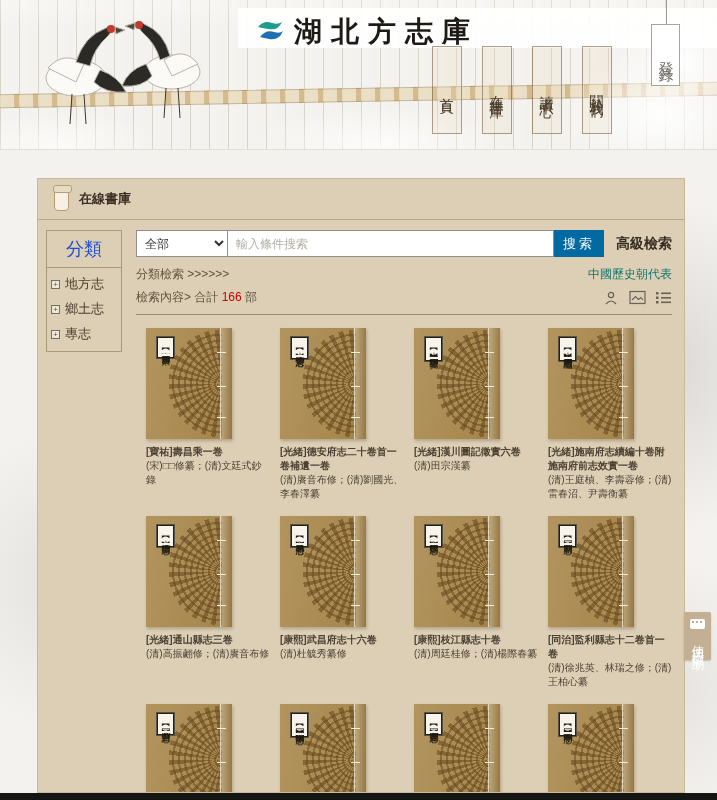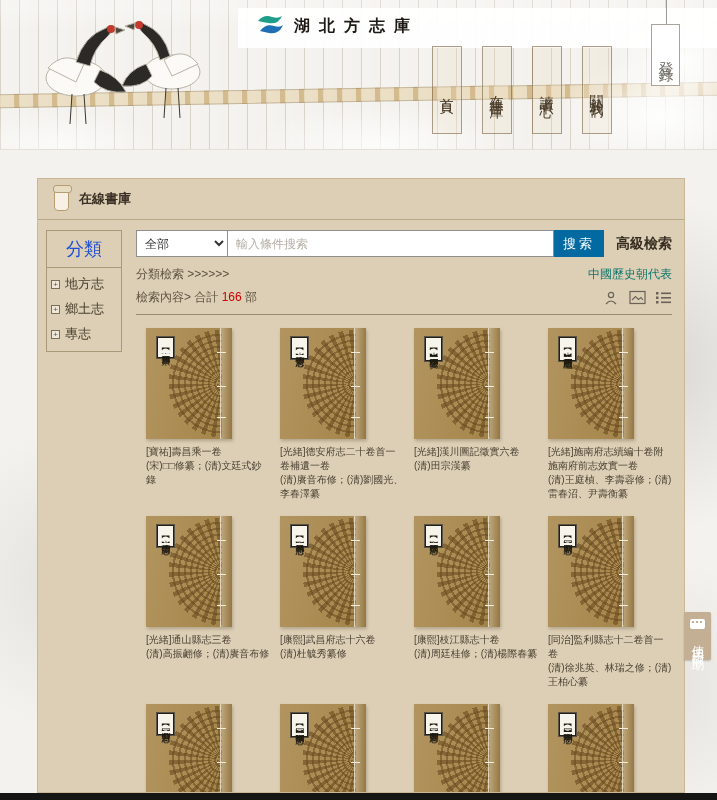--- a/index.html
+++ b/index.html
@@ -46,21 +46,21 @@
     background:radial-gradient(closest-side, rgba(255,255,255,.95), rgba(255,255,255,0)); }
   .c1 { left:560px; top:55px;  width:200px; height:120px; }
   .c2 { left:610px; top:15px;  width:140px; height:90px;  }
   .c3 { left:250px; top:105px; width:260px; height:80px; opacity:.8; }
   .c4 { left:-40px; top:110px; width:200px; height:70px; opacity:.7; }
 
   .white-strip { position:absolute; left:238px; top:8px; width:479px; height:40px;
     background:rgba(255,255,255,.92); }
   .logo { position:absolute; left:256px; top:13px; display:flex; align-items:center; gap:10px; }
   .logo-title { font-family:Liberation Serif, serif; font-weight:bold;
-    font-size:16px; letter-spacing:9px; color:#1d1a16; }
+    font-size:28px; letter-spacing:9px; color:#1d1a16; }
 
   .nav-item { position:absolute; top:46px; width:30px; height:88px;
     border:1px solid rgba(110,88,55,.55); background:rgba(235,220,190,.25);
     display:flex; align-items:center; justify-content:center;
     font-size:14px; color:#4a3c28; letter-spacing:3px; cursor:pointer; }
   .login-line { position:absolute; left:666px; top:0; width:1px; height:24px; background:#9a9a96; }
   .login-btn { position:absolute; left:651px; top:24px; width:29px; height:62px;
     background:rgba(255,255,255,.95); border:1px solid #a9a49a;
     display:flex; align-items:center; justify-content:center;
     font-size:15px; color:#6e6a62; letter-spacing:6px; cursor:pointer; }
@@ -119,21 +119,21 @@
   .binding { position:absolute; right:0; top:0; width:12px; height:100%;
     background:linear-gradient(90deg, rgba(255,255,255,.28), rgba(120,90,45,.25));
     border-left:1px solid rgba(250,245,230,.75); }
   .binding i { position:absolute; left:-4px; height:1px; width:9px; background:#f2ecdd; }
   .binding i:nth-child(1){ top:22%; } .binding i:nth-child(2){ top:52%; } .binding i:nth-child(3){ top:80%; }
   .cover-label { position:absolute; left:11px; top:9px; max-height:92px;
     background:#f7f4ec; border:1px solid #242016; outline:2px solid #f7f4ec; outline-offset:-4px;
     box-shadow:0 0 0 1px #5a5244; padding:6px 2px; font-size:9px; line-height:11px;
     color:#1d1a12; letter-spacing:1px; }
   .caption { margin-top:6px; font-size:10px; line-height:1.4; color:#4c4233; width:124px; }
-  .caption .t { cursor:pointer; }
+  .caption .t { cursor:pointer;font-weight:bold; }
 
   
   .help-tab { position:absolute; left:684px; top:612px; width:27px; padding:7px 0 9px;
     background:#c3b094; border-radius:2px; display:flex; flex-direction:column;
     align-items:center; gap:6px; cursor:pointer; box-shadow:0 1px 2px rgba(0,0,0,.2); }
   .help-icon { width:15px; height:10px; background:#fff; border-radius:2px; position:relative; }
   .help-icon::after { content:""; position:absolute; left:2px; top:2px; width:11px; height:2px;
     background:repeating-linear-gradient(90deg,#c3b094 0 2px,#fff 2px 4px); }
   .help-label { font-size:13px; color:#fff; letter-spacing:4px; }
 

